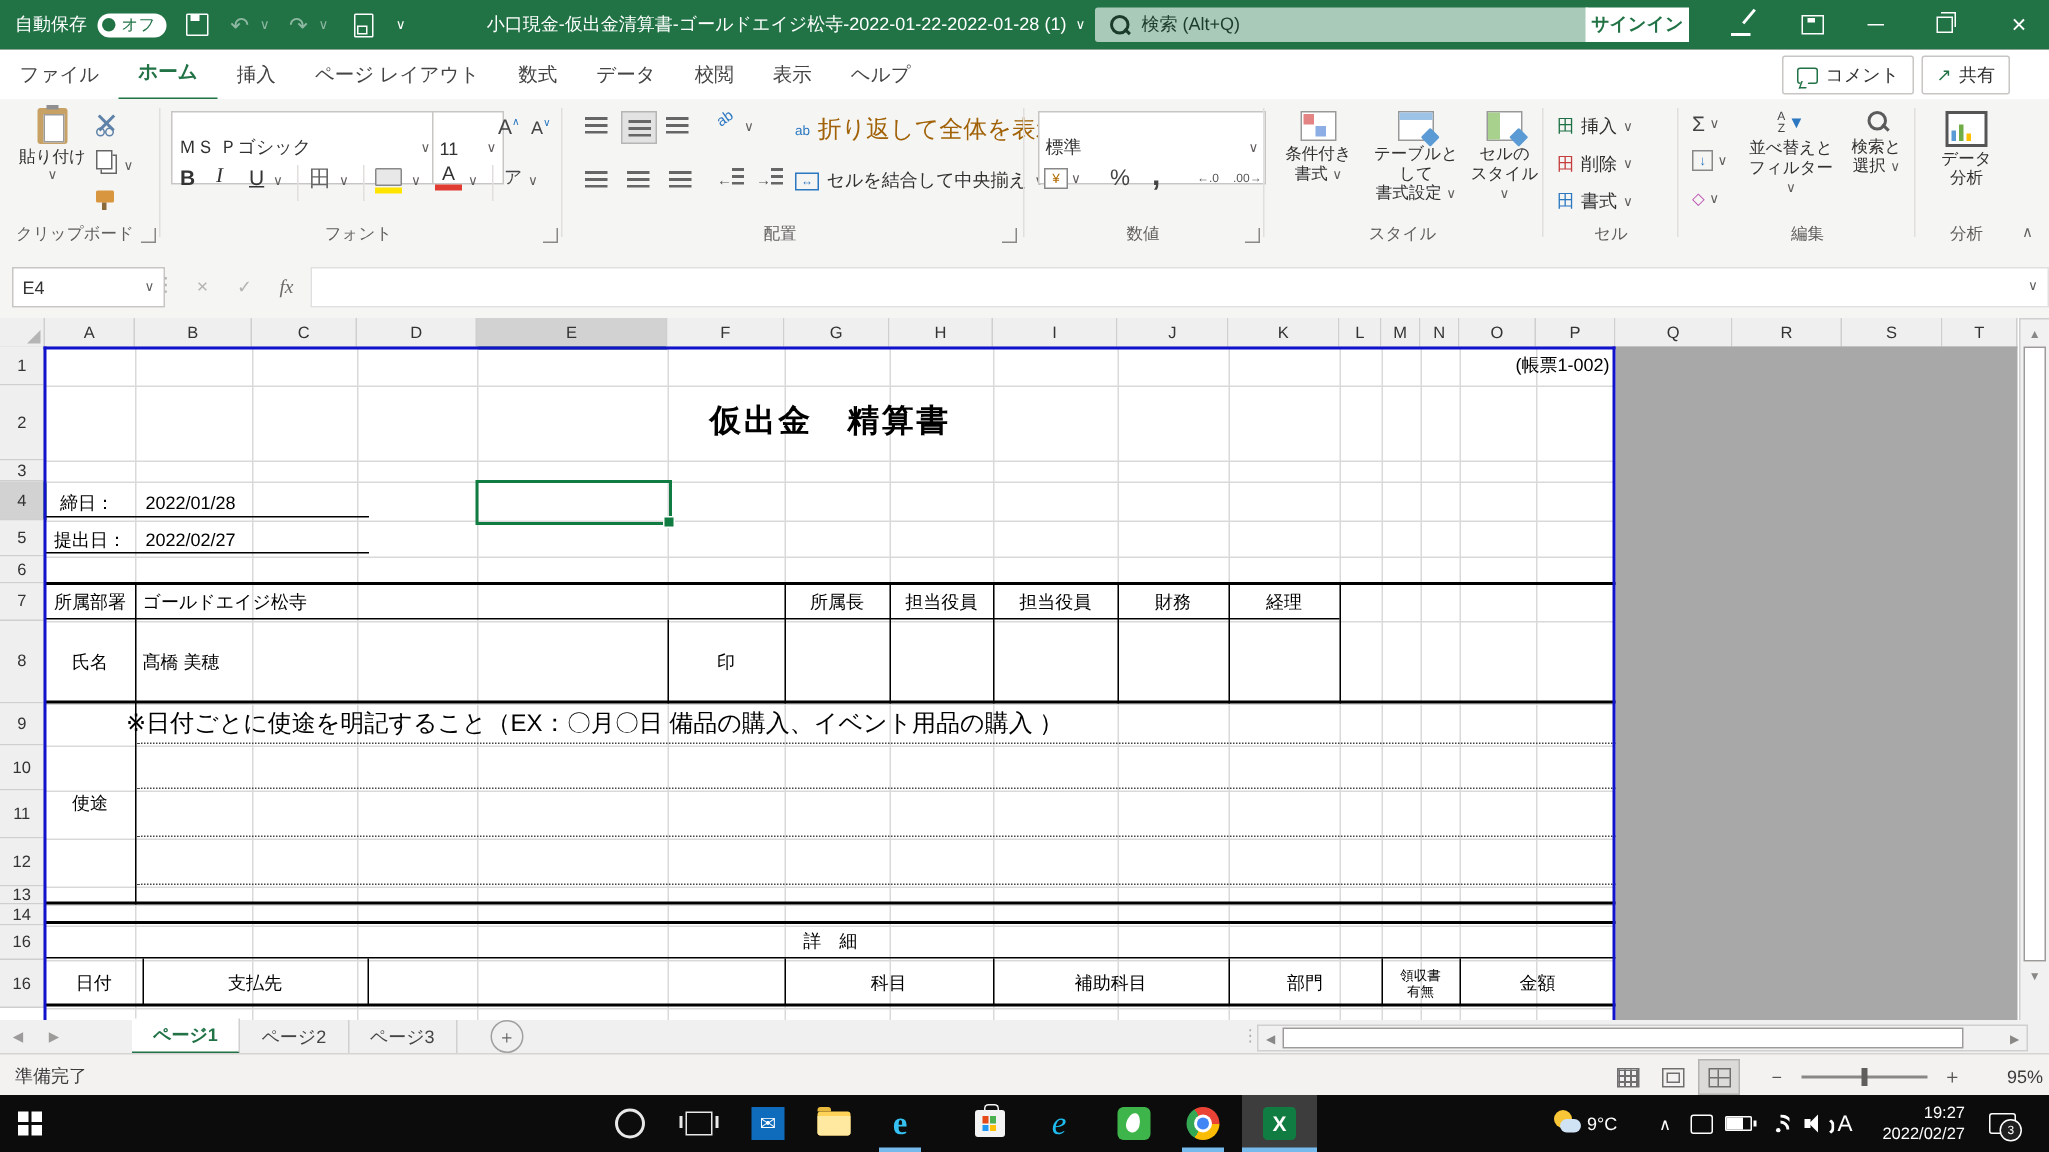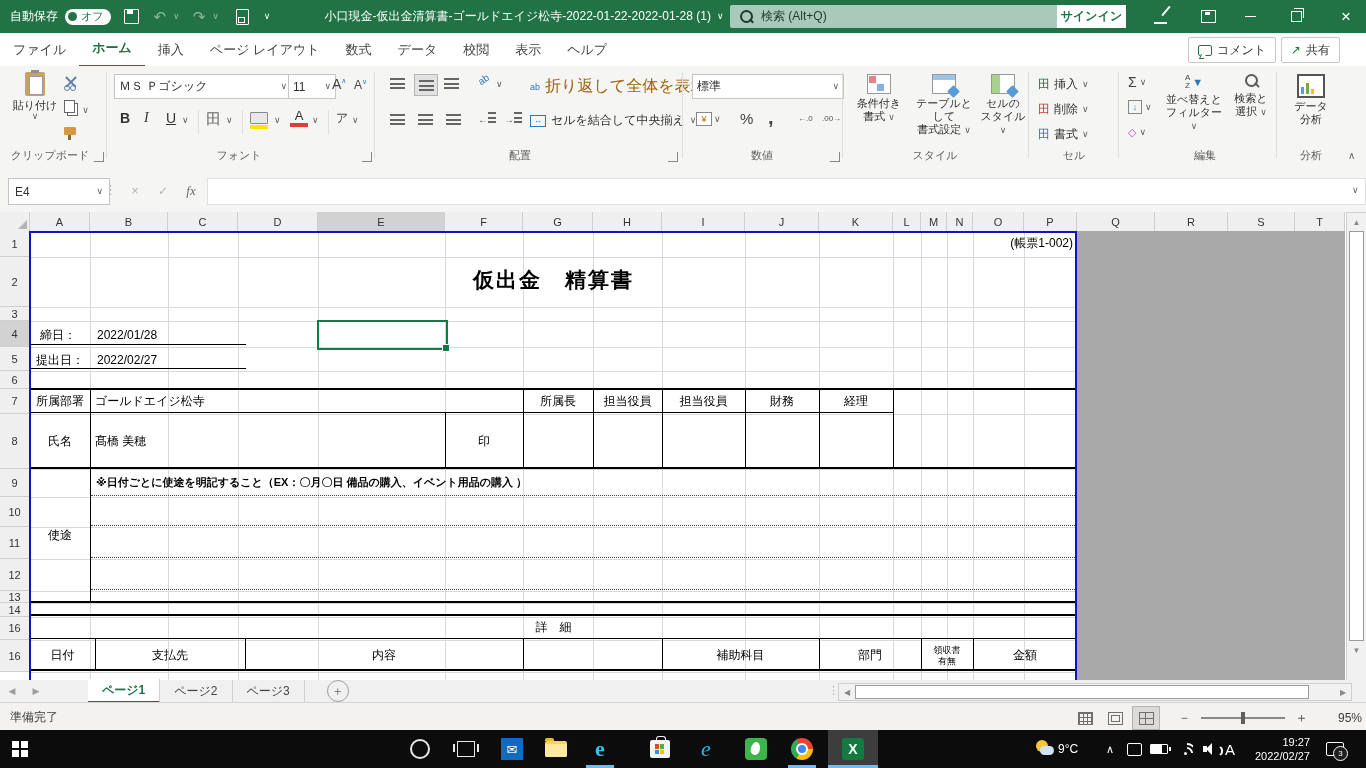--- a/index.html
+++ b/index.html
@@ -20,21 +20,21 @@
   #tabrow{left:0;top:33px;width:1366px;height:33px;background:#fff;font-size:13px;color:#444;}
   .rtab{height:33px;padding:0 13px;display:flex;align-items:center;}
   .rtab.active{color:#217346;font-weight:bold;border-bottom:3px solid #217346;}
   .chrome-btn{height:24px;border:1px solid #c8c6c4;border-radius:2px;background:#fff;color:#323130;
               font-size:12px;display:flex;align-items:center;gap:5px;padding:0 9px;}
   
   #ribbon{left:0;top:66px;width:1366px;height:104px;background:#f5f5f4;border-bottom:1px solid #d8d6d4;font-size:12px;color:#323130;}
   .gdiv{position:absolute;top:6px;height:86px;width:1px;background:#e1dfdd;}
   .glabel{position:absolute;top:82px;height:16px;font-size:11px;color:#605e5c;text-align:center;}
   .launch{position:absolute;top:86px;width:9px;height:9px;border-right:1px solid #8a8886;border-bottom:1px solid #8a8886;}
-  .combo{background:#fff;border:1px solid #c8c6c4;display:flex;align-items:center;font-size:12px;color:#323130;padding:0 4px;justify-content:space-between;}
+  .combo{background:#fff;border:1px solid #c8c6c4;display:flex;align-items:center;font-size:12px;color:#323130;padding:12px 4px;justify-content:space-between;}
   .chev{color:#605e5c;font-size:9px;line-height:1;}
   .ric{color:#444;font-size:13px;}
   .lines3{width:15px;height:11px;background:repeating-linear-gradient(#666 0 2px,transparent 2px 4.5px);}
   .boxed{background:#e2e2e2;border:1px solid #b5b5b5;}
   .bigbtn{display:flex;flex-direction:column;align-items:center;font-size:11px;color:#323130;line-height:13px;text-align:center;}
   .mag{width:9px;height:9px;border:2px solid #5b5b5b;border-radius:50%;position:relative;}
   .mag::after{content:"";position:absolute;width:6px;height:2px;background:#5b5b5b;left:7px;top:8px;transform:rotate(45deg);}
   
   #fbar{left:0;top:170px;width:1366px;height:42px;background:#f5f5f4;}
   #namebox{left:8px;top:8px;width:88px;height:25px;background:#fff;border:1px solid #c8c6c4;font-size:12px;color:#333;
@@ -572,35 +572,35 @@
     <div class="ft" style="left:95px;top:202px;height:55px;">
         <span>髙橋 美穂</span>
       </div>
     <div class="ft ftc" style="left:445px;top:202px;width:78px;height:55px;">
         <span>印</span>
       </div>
 
     <div class="ft ftc" style="left:30px;top:257px;width:60px;height:132px;">
         <span>使途</span>
       </div>
-    <div class="ft" style="left:96px;top:260px;height:20px;font-size:11px;font-weight:bold;">
+    <div class="ft" style="left:84px;top:260px;height:20px;font-size:16px;">
         <span>※日付ごとに使途を明記すること（EX：〇月〇日 備品の購入、イベント用品の購入 ）</span>
       </div>
 
     <div class="ft ftc" style="left:30px;top:404px;width:1047px;height:23px;">
         <span>詳　細</span>
       </div>
     <div class="ft ftc" style="left:30px;top:428px;width:65px;height:31px;">
         <span>日付</span>
       </div>
     <div class="ft ftc" style="left:95px;top:428px;width:150px;height:31px;">
         <span>支払先</span>
       </div>
-    <div class="ft ftc" style="left:245px;top:428px;width:278px;height:31px;">
-        <span>内容</span>
+    <div class="ft ftc" style="left:523px;top:428px;width:139px;height:31px;">
+        <span>科目</span>
       </div>
     <div class="ft ftc" style="left:662px;top:428px;width:157px;height:31px;">
         <span>補助科目</span>
       </div>
     <div class="ft ftc" style="left:819px;top:428px;width:102px;height:31px;">
         <span>部門</span>
       </div>
     <div class="ft ftc" style="left:921px;top:428px;width:52px;height:31px;font-size:9px;flex-direction:column;line-height:11px;">
       <span>領収書</span>
         <span>有無</span>

